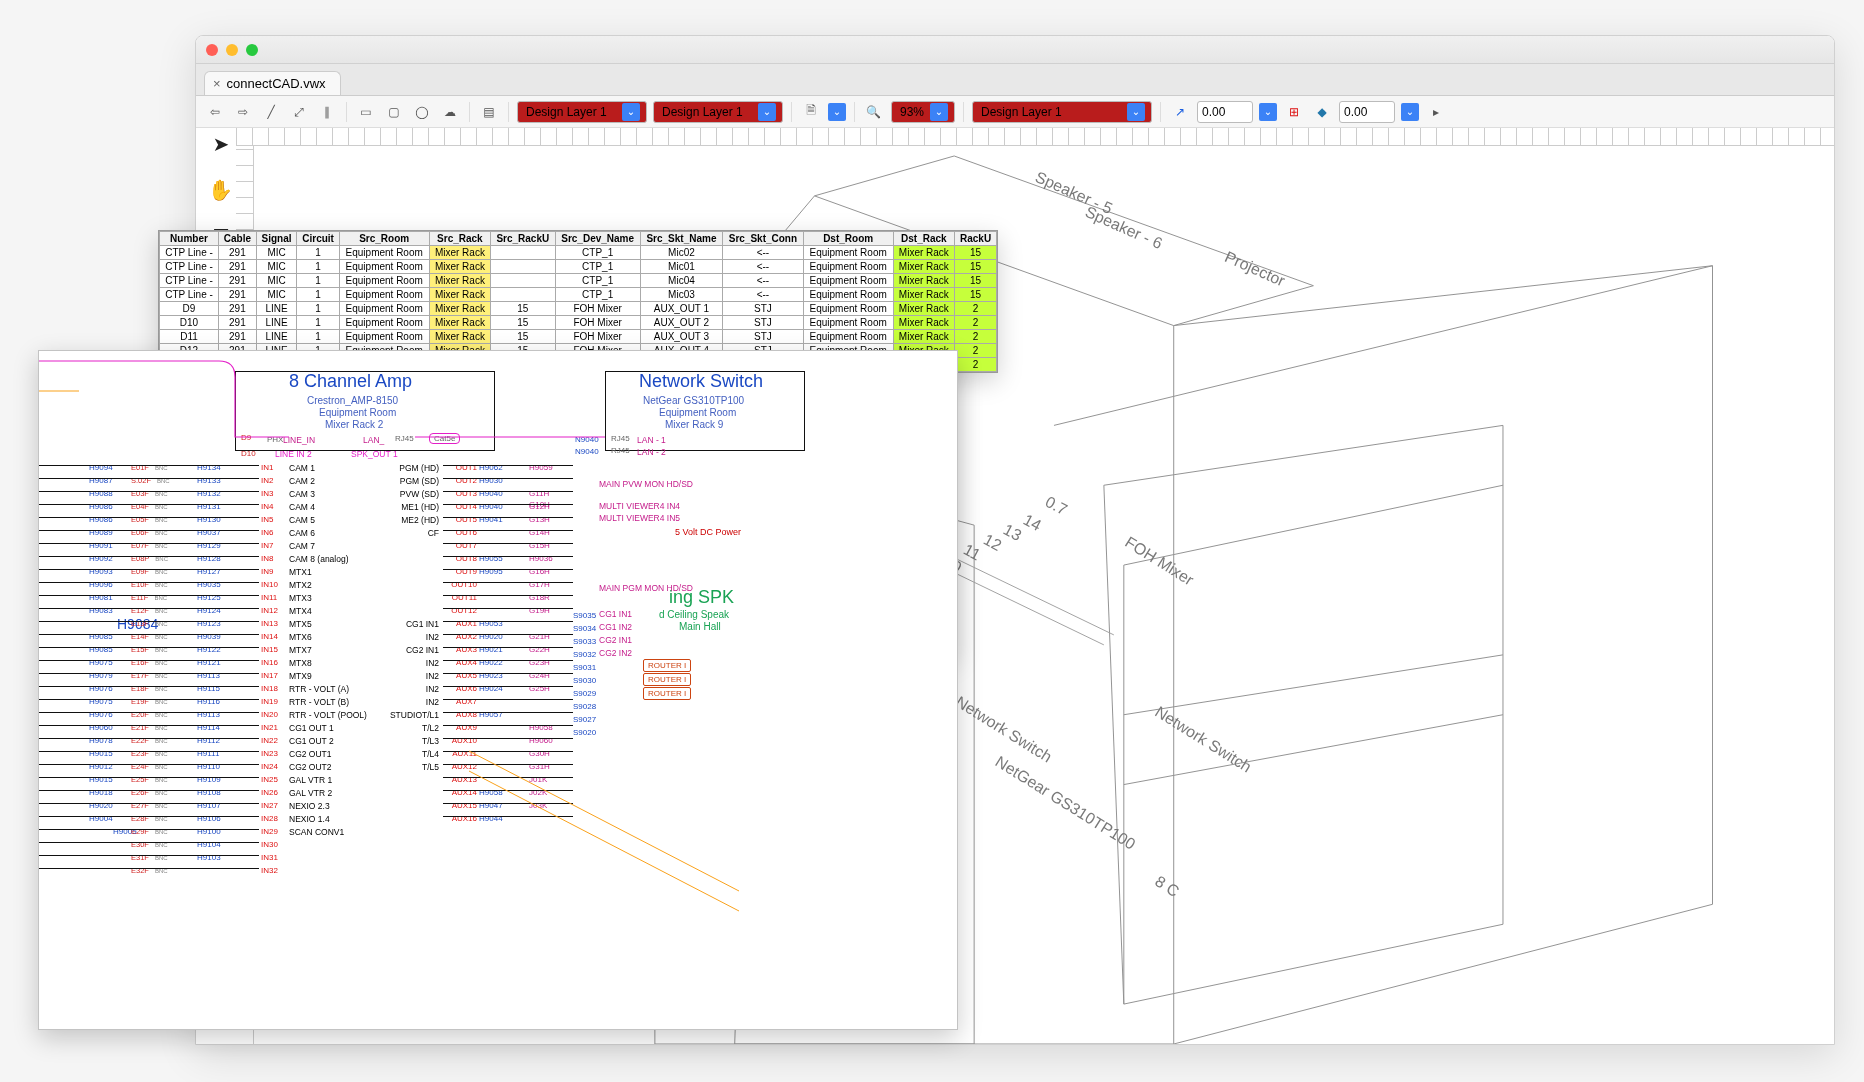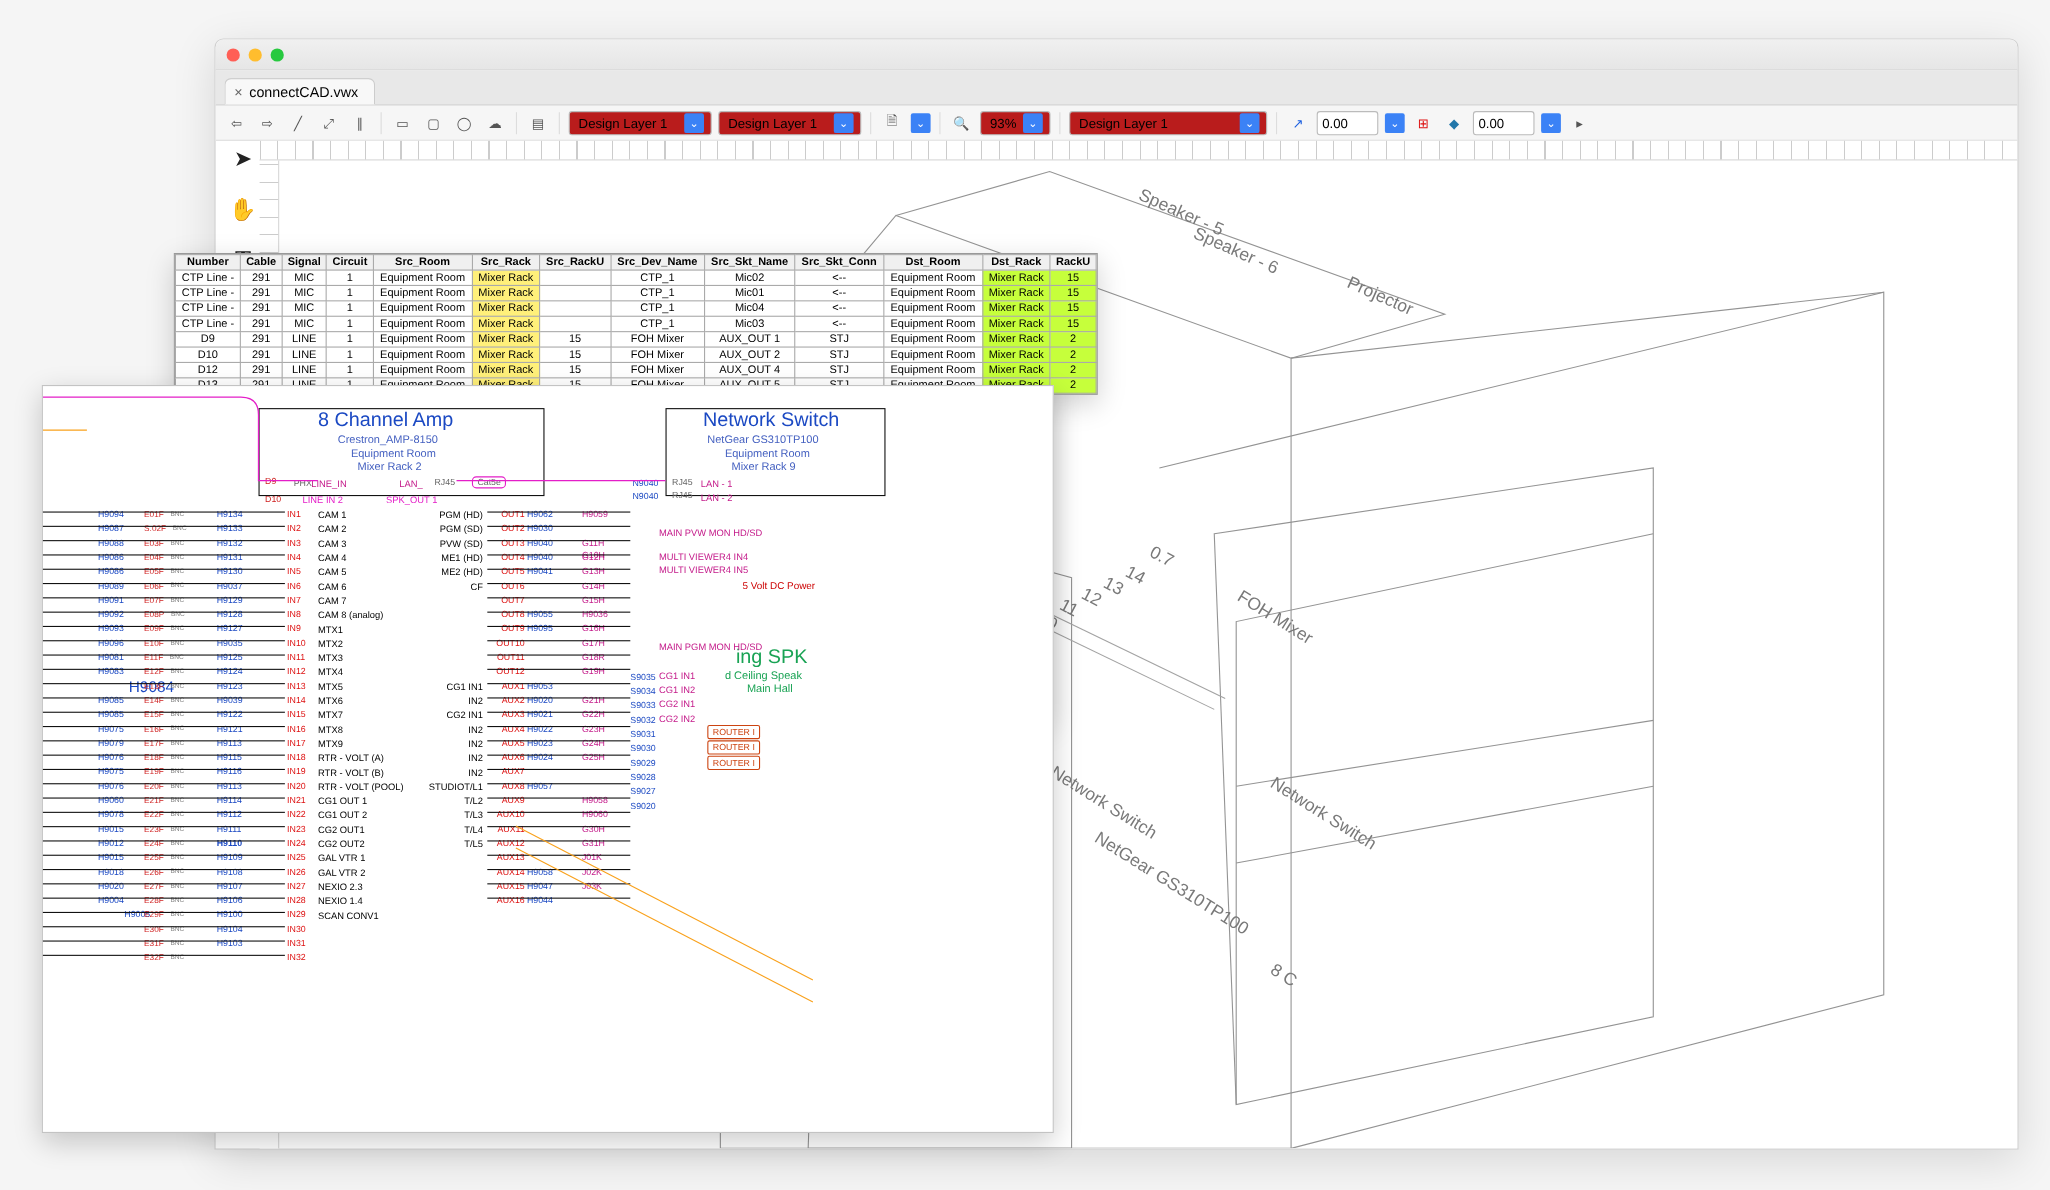--- a/index.html
+++ b/index.html
@@ -556,20 +556,35 @@
           <td class="hl2">Mixer Rack</td>
           <td>15</td>
           <td>FOH Mixer</td>
           <td>AUX_OUT 2</td>
           <td>STJ</td>
           <td>Equipment Room</td>
           <td class="hl">Mixer Rack</td>
           <td class="hl">2</td>
         </tr>
         <tr>
+          <td>D11</td>
+          <td>291</td>
+          <td>LINE</td>
+          <td>1</td>
+          <td>Equipment Room</td>
+          <td class="hl2">Mixer Rack</td>
+          <td>15</td>
+          <td>FOH Mixer</td>
+          <td>AUX_OUT 3</td>
+          <td>STJ</td>
+          <td>Equipment Room</td>
+          <td class="hl">Mixer Rack</td>
+          <td class="hl">2</td>
+        </tr>
+        <tr>
           <td>D12</td>
           <td>291</td>
           <td>LINE</td>
           <td>1</td>
           <td>Equipment Room</td>
           <td class="hl2">Mixer Rack</td>
           <td>15</td>
           <td>FOH Mixer</td>
           <td>AUX_OUT 4</td>
           <td>STJ</td>
@@ -917,21 +932,21 @@
       <div class="port-row">
         <span style="color: rgb(27, 73, 195); font-size: 8px;">H9114</span>
       </div>
       <div class="port-row">
         <span style="color: rgb(27, 73, 195); font-size: 8px;">H9112</span>
       </div>
       <div class="port-row">
         <span style="color: rgb(27, 73, 195); font-size: 8px;">H9111</span>
       </div>
       <div class="port-row">
-        <span style="color: rgb(27, 73, 195); font-size: 8px; font-weight: bold;">H9110</span>
+        <span style="color: rgb(27, 73, 195); font-size: 8px;">H9110</span>
       </div>
       <div class="port-row">
         <span style="color: rgb(27, 73, 195); font-size: 8px;">H9109</span>
       </div>
       <div class="port-row">
         <span style="color: rgb(27, 73, 195); font-size: 8px;">H9108</span>
       </div>
       <div class="port-row">
         <span style="color: rgb(27, 73, 195); font-size: 8px;">H9107</span>
       </div>

